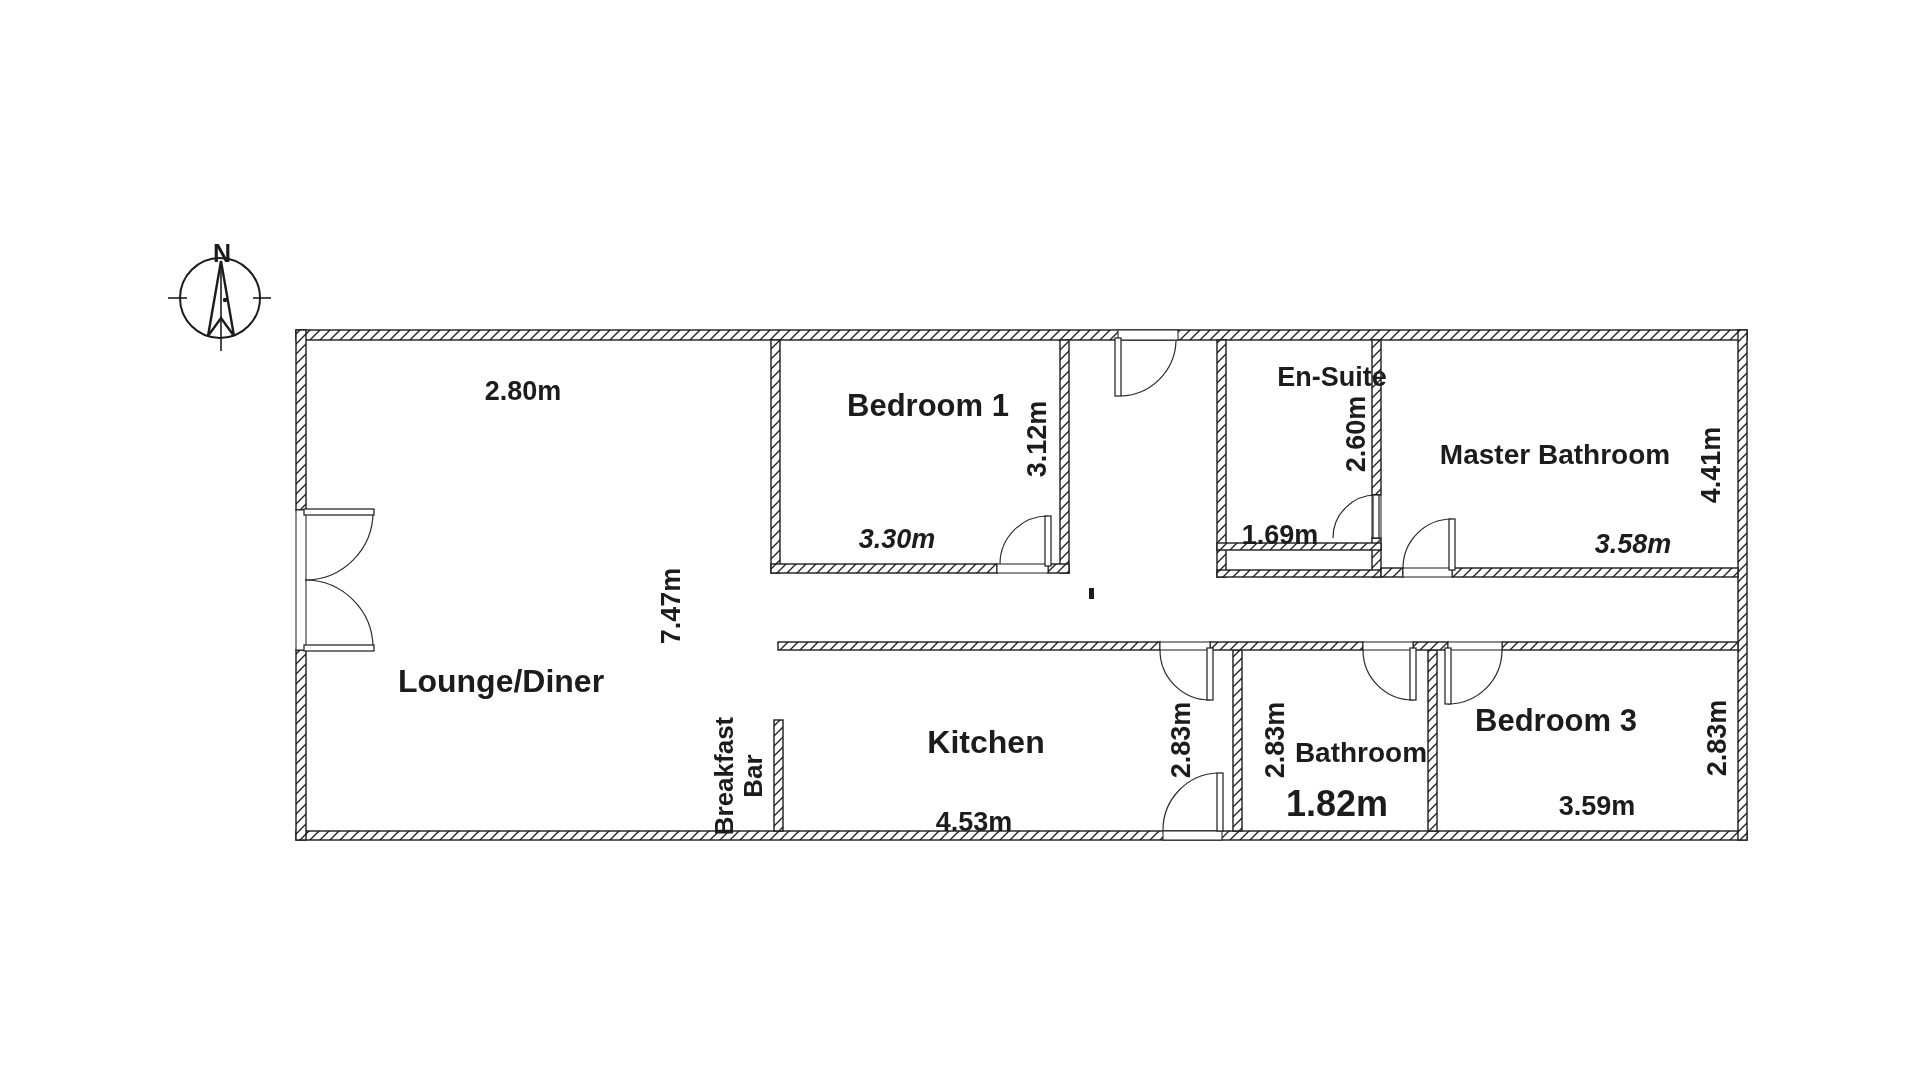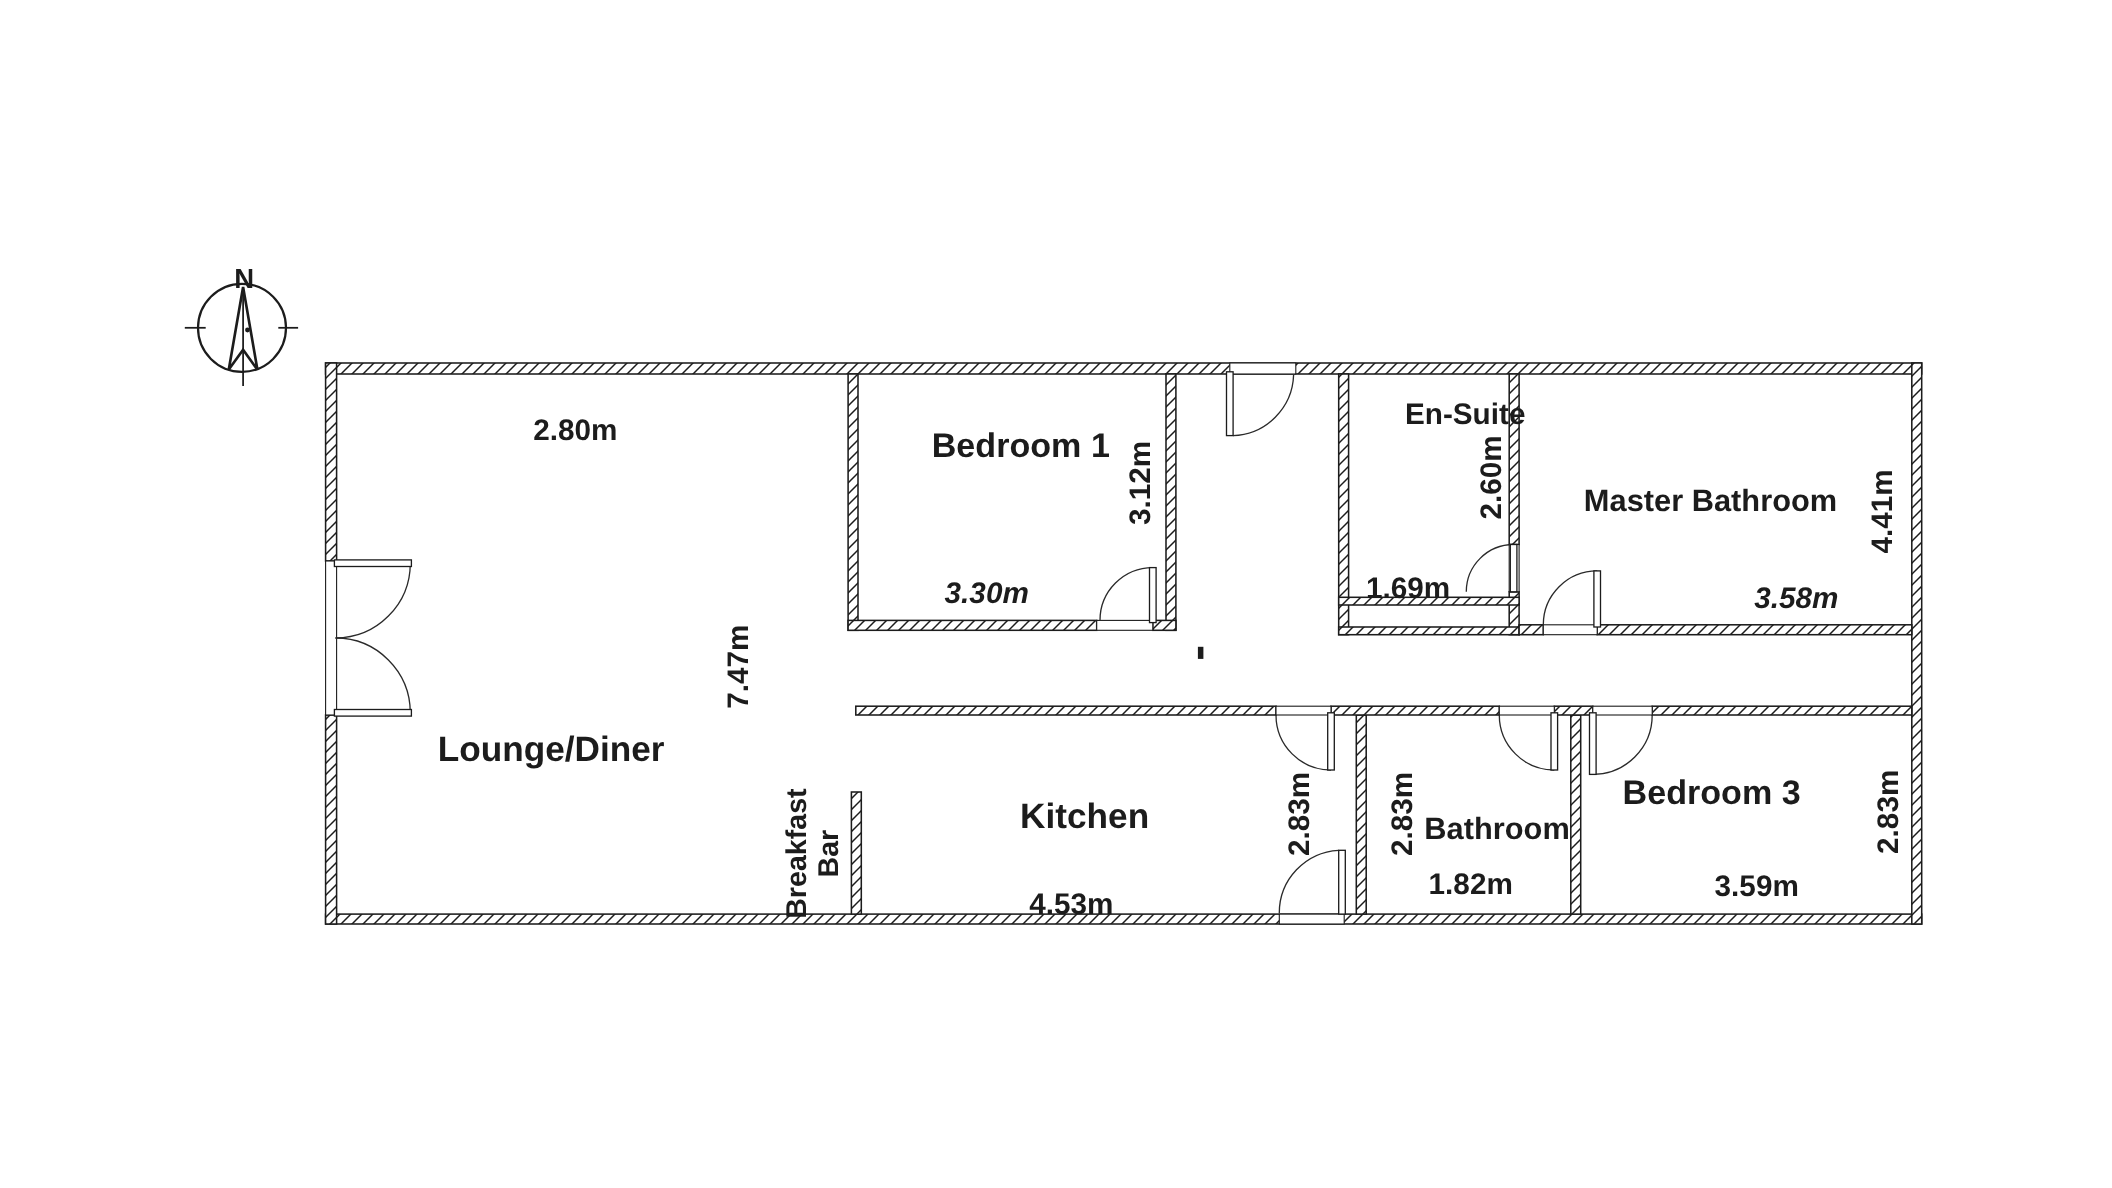--- a/index.html
+++ b/index.html
@@ -136,21 +136,21 @@
 
   <div class="lbl" style="left:1555px; top:455px; font-size:28px;">Master Bathroom</div>
   <div class="lbl" style="left:1633px; top:544px; font-size:27px;font-style:italic;">3.58m</div>
   <div class="lbl rot" style="left:1711px; top:465px; font-size:27px;">4.41m</div>
 
   <div class="lbl" style="left:986px; top:743px; font-size:32px;">Kitchen</div>
   <div class="lbl" style="left:974px; top:803px; font-size:27px;margin-top:19px;">4.53m</div>
   <div class="lbl rot" style="left:1181px; top:740px; font-size:27px;">2.83m</div>
 
   <div class="lbl" style="left:1361px; top:753px; font-size:28px;">Bathroom</div>
-  <div class="lbl" style="left:1337px; top:804px; font-size:27px;text-align:center;">1.82m</div>
+  <div class="lbl" style="left:1337px; top:804px; font-size:36px;text-align:center;">1.82m</div>
   <div class="lbl rot" style="left:1275px; top:740px; font-size:27px;">2.83m</div>
 
   <div class="lbl" style="left:1556px; top:721px; font-size:31px;">Bedroom 3</div>
   <div class="lbl" style="left:1597px; top:806px; font-size:27px;">3.59m</div>
   <div class="lbl rot" style="left:1717px; top:738px; font-size:27px;">2.83m</div>
 
   <div class="lbl rot center2" style="left:739px; top:776px; font-size:26px;">
     <div>Breakfast</div>
     <div>Bar</div>
   </div>

